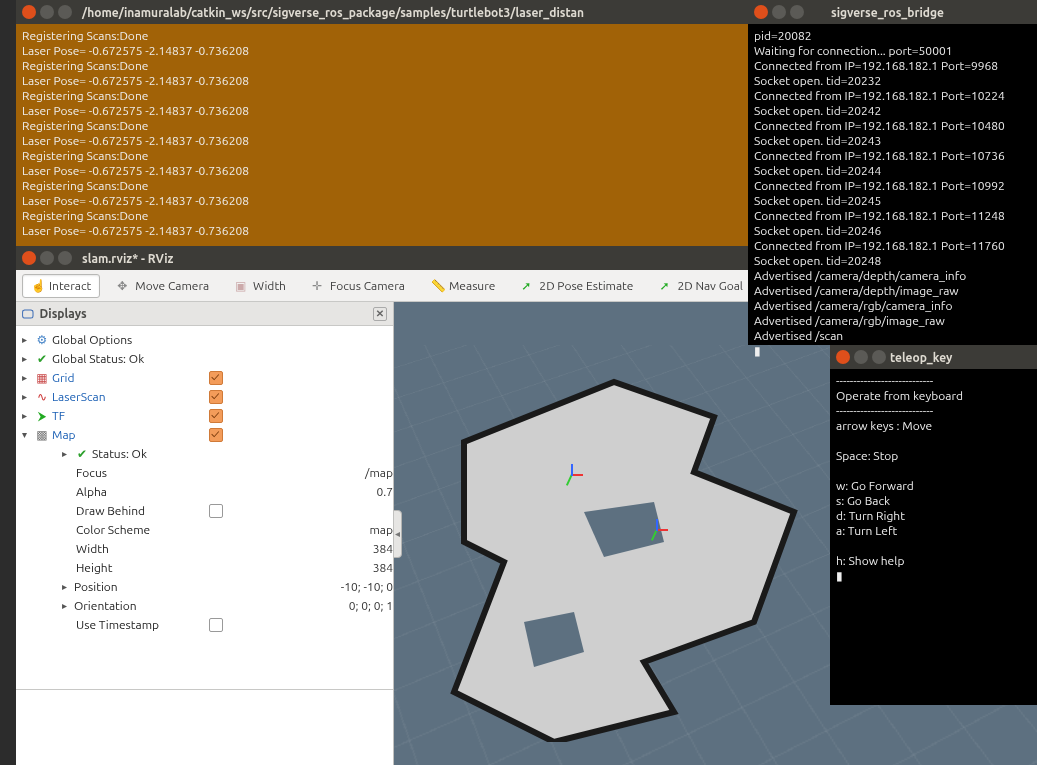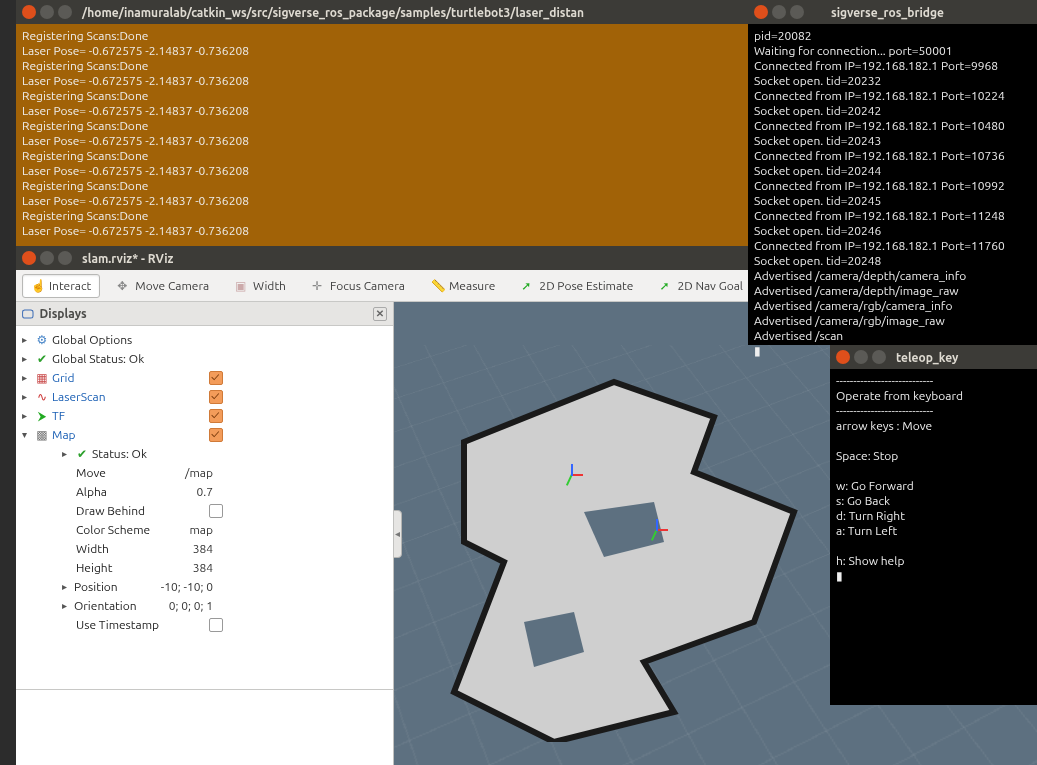--- a/index.html
+++ b/index.html
@@ -22,21 +22,21 @@
 .tbtn .ico{width:14px;height:14px;display:inline-block}
 .body{display:flex;height:463px}
 .displays{width:378px;background:#f7f6f5;border-right:1px solid #c1c1bf;display:flex;flex-direction:column}
 .displays .hdr{height:24px;background:#e6e5e3;border-bottom:1px solid #c8c8c6;display:flex;align-items:center;padding:0 6px;gap:6px;font-weight:bold;color:#4a4a48}
 .closex{margin-left:auto;width:14px;height:14px;border:1px solid #aaa;border-radius:2px;font-size:10px;line-height:12px;text-align:center;color:#666}
 .tree{flex:1;overflow:auto;background:#fff;padding:4px 0;font-size:13px;color:#222}
 .trow{display:flex;align-items:center;height:19px;padding-left:6px}
 .trow .arrow{width:12px;color:#555;font-size:10px}
 .trow .ico2{width:16px;height:14px;margin-right:2px;display:inline-flex;align-items:center;justify-content:center;font-size:12px}
 .trow .lbl{flex:0 0 auto}
-.trow .val{margin-left:auto;padding-right:180px;color:#333}
+.trow .val{margin-left:auto;color:#333}
 .chk{width:14px;height:14px;border:1px solid #999;border-radius:2px;display:inline-block;margin-left:auto;margin-right:170px}
 .chk.on{background:#f39c5a;border-color:#d07a38;position:relative}
 .chk.on:after{content:"✓";position:absolute;left:1px;top:-2px;font-size:12px;color:#7a3b0c}
 .link{color:#1a5fb4;font-weight:normal}
 .ok{color:#2ca02c}.sub2{padding-left:46px}.sub3{padding-left:60px}
 .canvas{flex:1;background:#5d7080;position:relative;overflow:hidden}
 .grid{position:absolute;inset:0;background:
  repeating-linear-gradient(62deg,rgba(255,255,255,.06) 0 1px,transparent 1px 42px),
  repeating-linear-gradient(-28deg,rgba(255,255,255,.06) 0 1px,transparent 1px 42px);
  transform:perspective(800px) rotateX(35deg) scale(1.3);transform-origin:center 60%}
@@ -155,21 +155,21 @@
             <span class="ico2" style="color:#777">▩</span>
             <span class="lbl link">Map</span>
             <span class="chk on"></span>
           </div>
         <div class="trow sub2">
             <span class="arrow">▸</span>
             <span class="ico2 ok">✔</span>
             <span class="lbl">Status: Ok</span>
           </div>
         <div class="trow sub3">
-            <span class="lbl">Move</span>
+            <span class="lbl">Focus</span>
             <span class="val">/map</span>
           </div>
         <div class="trow sub3">
             <span class="lbl">Alpha</span>
             <span class="val">0.7</span>
           </div>
         <div class="trow sub3">
             <span class="lbl">Draw Behind</span>
             <span class="chk" style="margin-right:170px"></span>
           </div>
@@ -253,21 +253,21 @@
 <span>Advertised /camera/rgb/image_raw</span>
 <span>Advertised /scan</span>
 <span>▮</span></div>
 </div>
 
 <div class="term3">
   <div class="titlebar">
     <span class="winbtn close"></span>
     <span class="winbtn"></span>
     <span class="winbtn"></span>
-    <span style="margin-left:6px">teleop_key</span>
+    <span style="">teleop_key</span>
   </div>
   <div class="content"><span>----------------------------</span>
 <span>Operate from keyboard</span>
 <span>----------------------------</span>
 <span>arrow keys : Move</span>
 <span></span>
 <span>Space: Stop</span>
 <span></span>
 <span>w: Go Forward</span>
 <span>s: Go Back</span>

